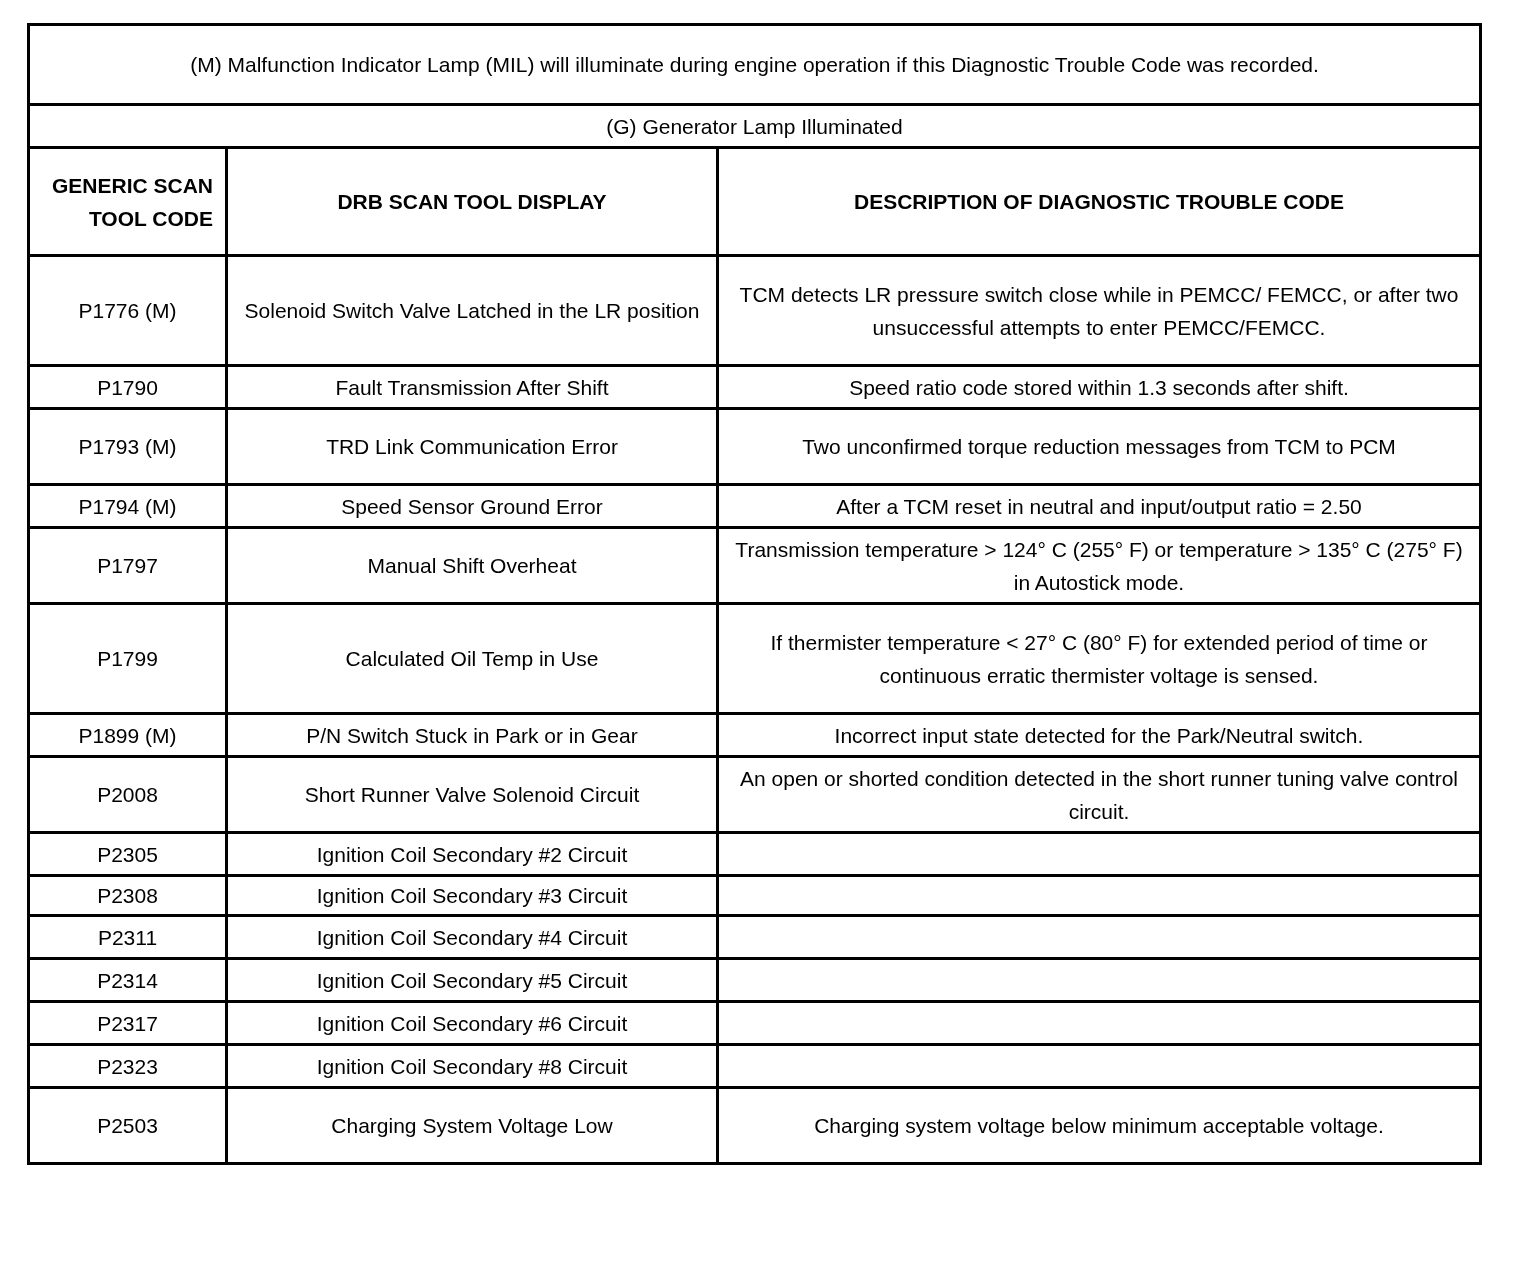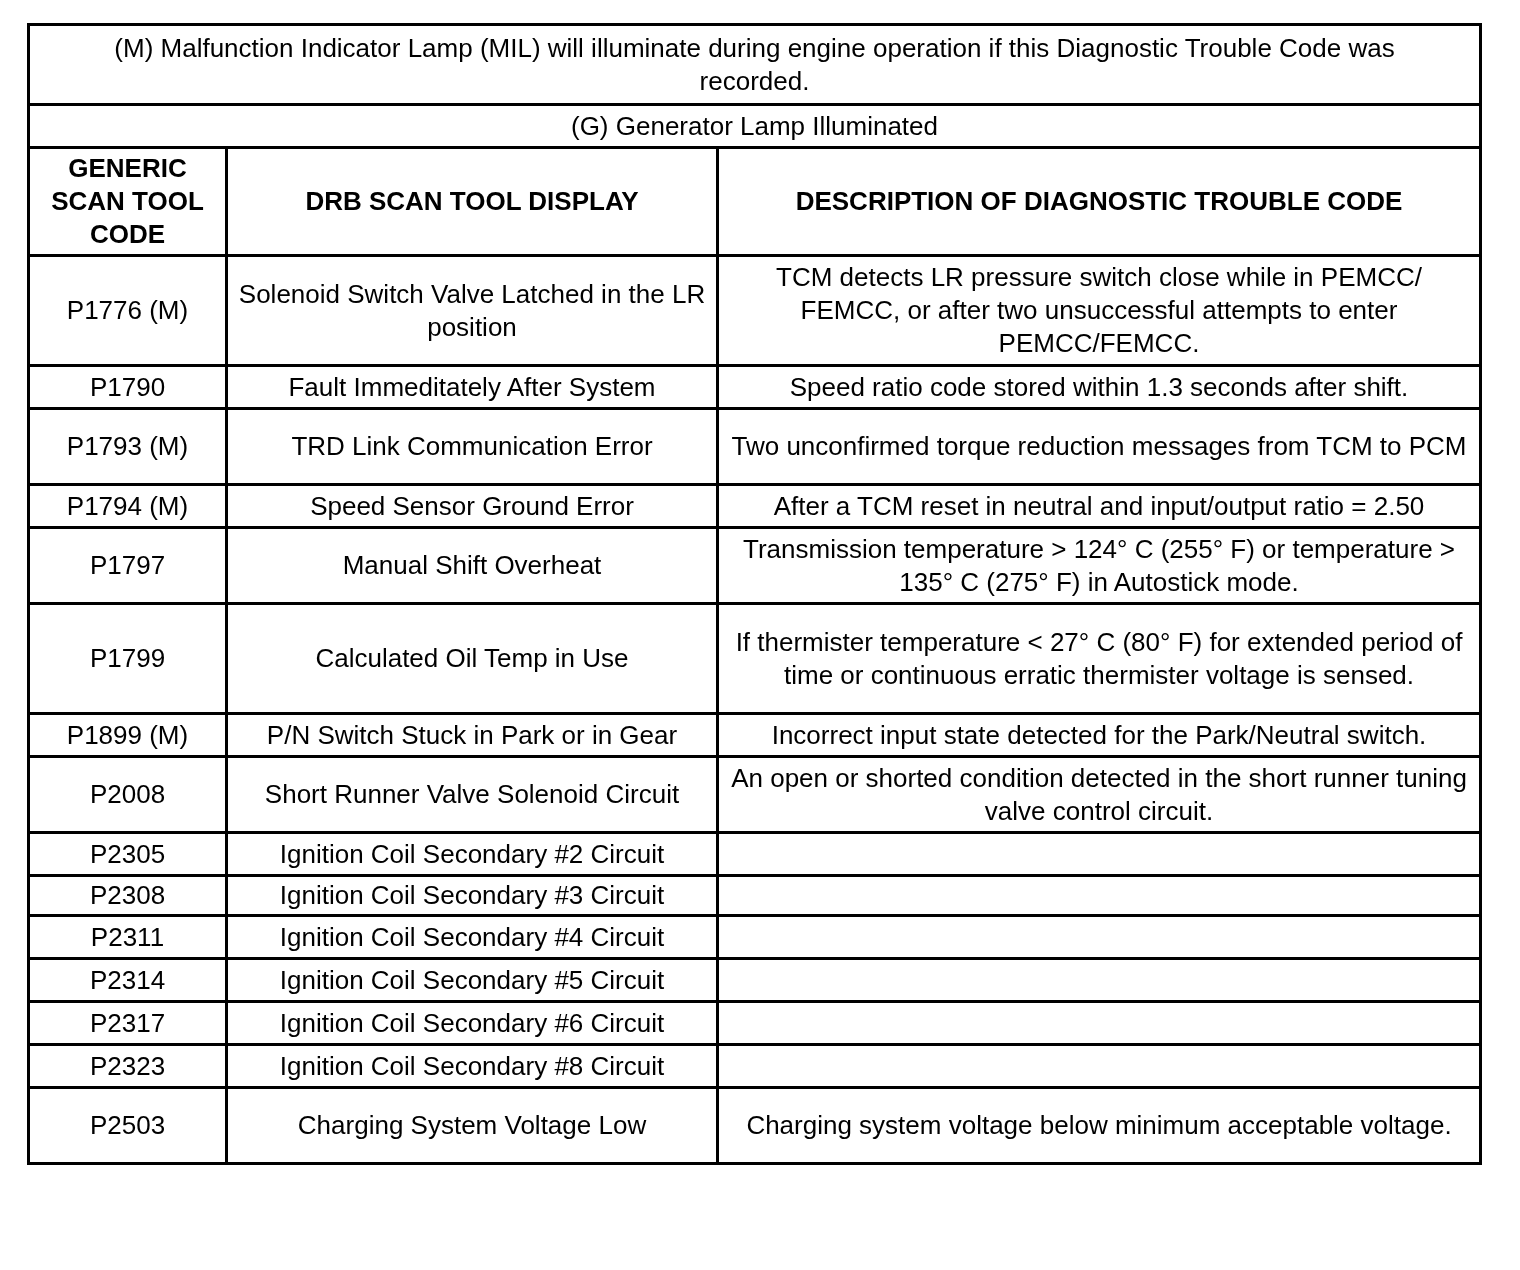--- a/index.html
+++ b/index.html
@@ -7,21 +7,21 @@
     table.dtc {
       position: absolute; left: 27px; top: 23px;
       width: 1452px;
       border-collapse: collapse;
       table-layout: fixed;
     }
     table.dtc td, table.dtc th {
       border: 3px solid #000;
       text-align: center;
       vertical-align: middle;
-      font-size: 26px;
+      font-size: 21px;
       line-height: 33px;
       padding: 2px 8px;
       transform-origin: center;
     }
     table.dtc th { font-weight: bold; }
     .c1 { width: 198px; }
     .c2 { width: 491px; }
     .c3 { width: 763px; }
   </style>
 </head>
@@ -34,34 +34,34 @@
       <col class="c3">
   </colgroup>
   <tbody>
       <tr style="height:80px;">
     <td colspan="3" style="padding:4px 30px;">(M) Malfunction Indicator Lamp (MIL) will illuminate during engine operation if this Diagnostic Trouble Code was recorded.</td>
   </tr>
   <tr style="height:43px;">
     <td colspan="3">(G) Generator Lamp Illuminated</td>
   </tr>
   <tr style="height:108px;">
-    <th style="padding:2px 12px;">GENERIC SCAN TOOL CODE</th>
+    <th style="padding:2px 12px;text-align:right;">GENERIC SCAN TOOL CODE</th>
     <th>DRB SCAN TOOL DISPLAY</th>
     <th>DESCRIPTION OF DIAGNOSTIC TROUBLE CODE</th>
   </tr>
   </tbody>
     <tbody id="rows">
       <tr style="height: 110px;">
         <td>P1776 (M)</td>
         <td>Solenoid Switch Valve Latched in the LR position</td>
         <td>TCM detects LR pressure switch close while in PEMCC/ FEMCC, or after two unsuccessful attempts to enter PEMCC/FEMCC.</td>
       </tr>
       <tr style="height: 43px;">
         <td>P1790</td>
-        <td>Fault Immeditately After System</td>
+        <td>Fault Transmission After Shift</td>
         <td>Speed ratio code stored within 1.3 seconds after shift.</td>
       </tr>
       <tr style="height: 76px;">
         <td>P1793 (M)</td>
         <td>TRD Link Communication Error</td>
         <td>Two unconfirmed torque reduction messages from TCM to PCM</td>
       </tr>
       <tr style="height: 43px;">
         <td>P1794 (M)</td>
         <td>Speed Sensor Ground Error</td>

